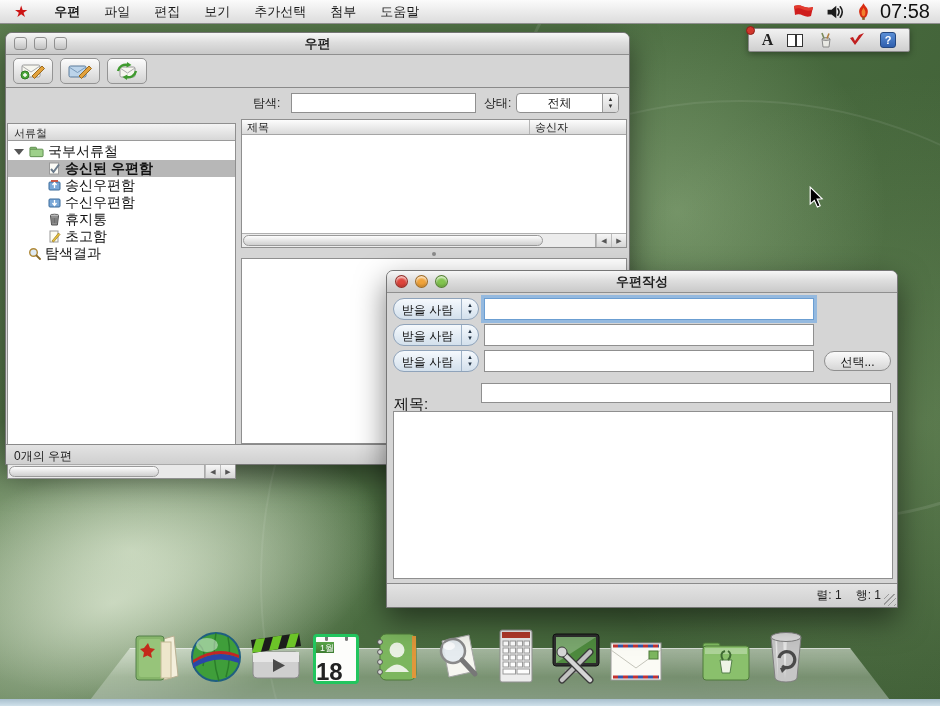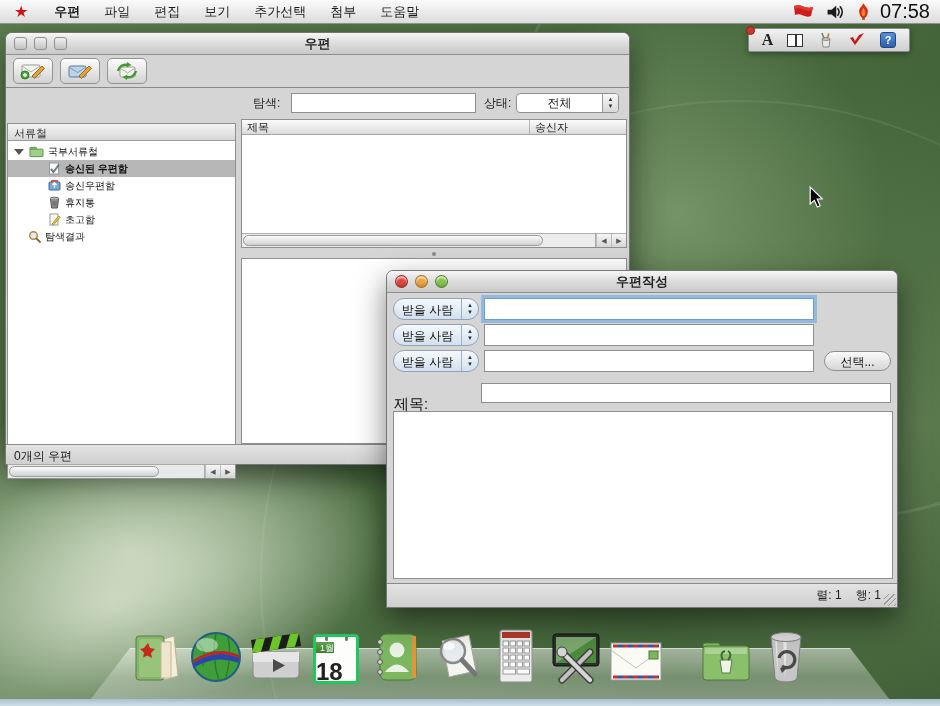--- a/index.html
+++ b/index.html
@@ -63,21 +63,21 @@
   .mail-win { left:5px; top:32px; width:625px; height:433px; z-index:10; }
   .mail-toolbar { position:absolute; left:0; top:22px; right:0; height:33px; border-bottom:1px solid #8a8a8a;
     display:flex; align-items:center; padding-left:7px; gap:7px; }
   .tbtn { width:40px; height:26px; border-radius:5px; border:1px solid #949494;
     background:linear-gradient(#fcfcfc,#d2d2d2); display:flex; align-items:center; justify-content:center; }
 
   .sidebar { position:absolute; left:1px; top:57px; width:229px; height:356px; background:#ffffff;
     border:1px solid #8f8f8f;margin-top:33px; }
   .sb-header { height:17px; background:linear-gradient(#f4f4f4,#d7d7d7); border-bottom:1px solid #9a9a9a;
     font-size:11px; color:#333; padding:2px 0 0 6px; }
-  .tree { font-size:10px; color:#111; padding-top:2px; }
+  .tree { font-size:14px; color:#111; padding-top:2px; }
   .trow { height:17px; display:flex; align-items:center; gap:4px; padding-left:6px; white-space:nowrap; }
   .trow .disc { width:0; height:0; border-left:5px solid transparent; border-right:5px solid transparent;
     border-top:6px solid #555; margin-right:1px; }
   .trow.child { padding-left:40px; }
   .trow.selected { background:#b7b7b7; font-weight:bold; }
   .trow.result { padding-left:20px; }
   .sb-hscroll { position:absolute; left:0; bottom:0; right:0; height:14px; background:#e9e9e9;
     border-top:1px solid #aaa; display:flex; }
   .hthumb { margin:1px 0 1px 1px; background:linear-gradient(#fdfdfd,#cfcfcf); border:1px solid #9a9a9a;
     border-radius:6px; }
@@ -266,20 +266,27 @@
           </svg>
           <span>송신된 우편함</span>
         </div>
         <div class="trow child">
           <svg width="13" height="13" viewBox="0 0 13 13">
             <rect x="1" y="3" width="11" height="8" rx="1" fill="#7aa8d8" stroke="#3a6a9a"></rect>
             <path d="M6.5 9 V4 M4.5 6 L6.5 3.5 L8.5 6" stroke="#fff" stroke-width="1.3" fill="none"></path>
             <rect x="3" y="1" width="7" height="2" fill="#c85a4a"></rect>
           </svg>
           <span>송신우편함</span>
+        </div>
+        <div class="trow child">
+          <svg width="13" height="13" viewBox="0 0 13 13">
+            <rect x="1" y="3" width="11" height="8" rx="1" fill="#7aa8d8" stroke="#3a6a9a"></rect>
+            <path d="M6.5 4 V9 M4.5 7 L6.5 9.5 L8.5 7" stroke="#fff" stroke-width="1.3" fill="none"></path>
+          </svg>
+          <span>수신우편함</span>
         </div>
         <div class="trow child">
           <svg width="13" height="13" viewBox="0 0 13 13">
             <ellipse cx="6.5" cy="2.6" rx="4.4" ry="1.4" fill="#b9b9b9" stroke="#666"></ellipse>
             <path d="M2.5 3 L3.6 12 h5.8 L10.5 3" fill="#8f8f8f" stroke="#555"></path>
             <path d="M5 5 v5 M6.5 5 v5 M8 5 v5" stroke="#666" stroke-width="0.8"></path>
           </svg>
           <span>휴지통</span>
         </div>
         <div class="trow child">

